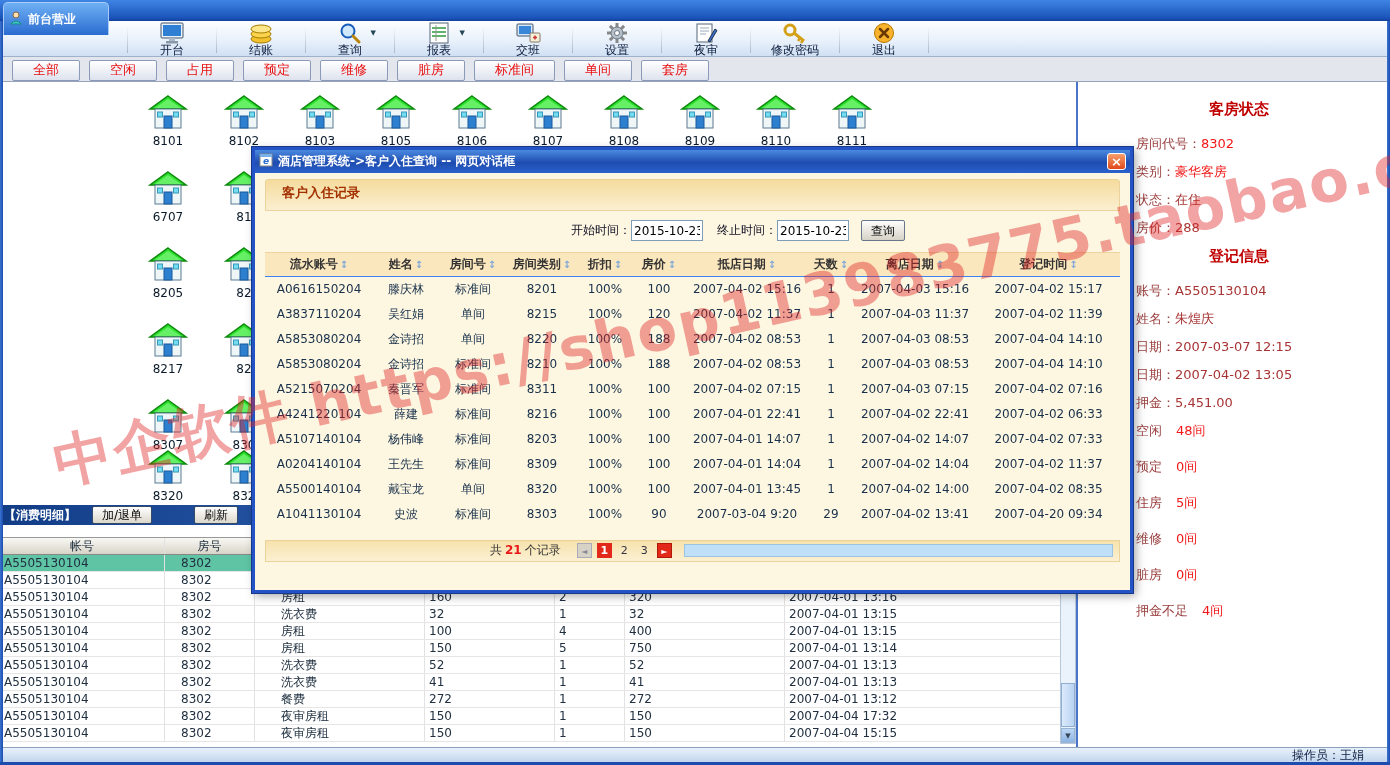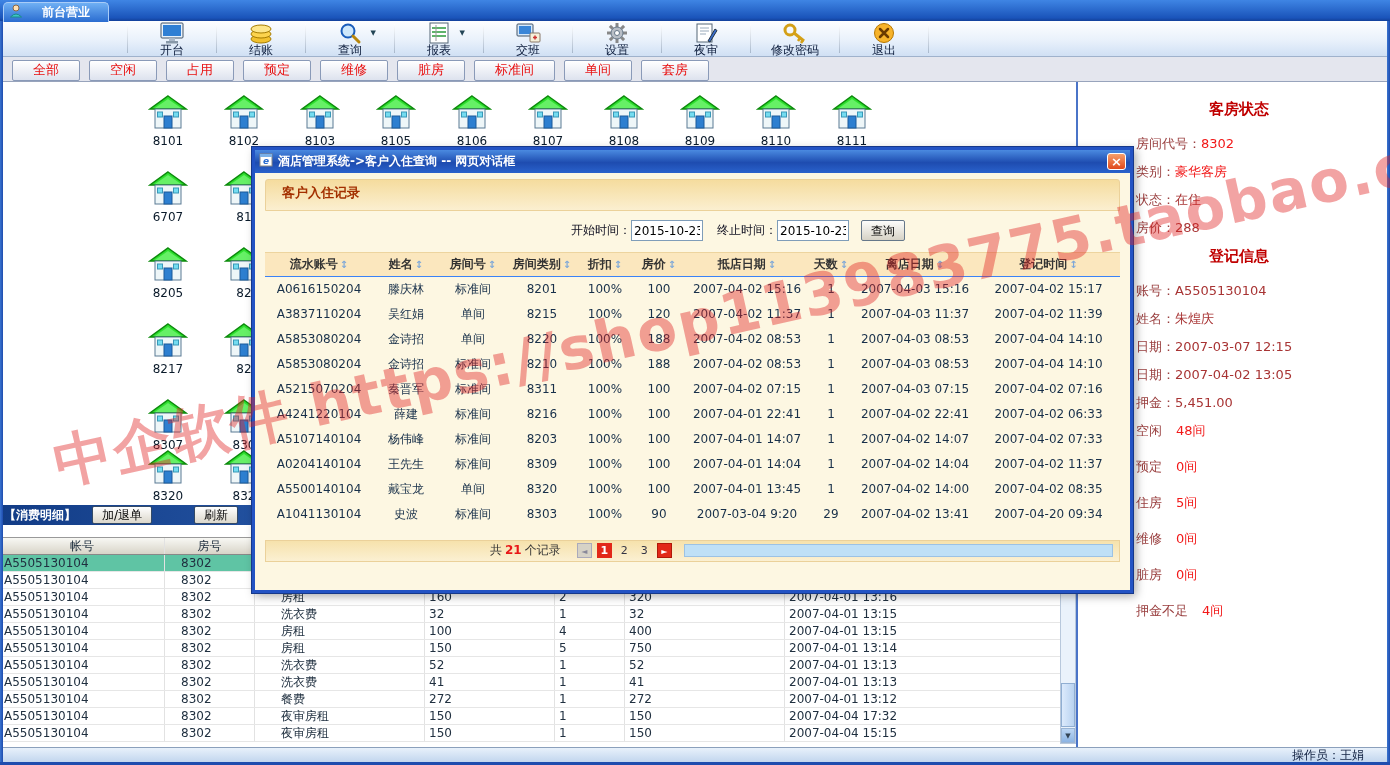--- a/index.html
+++ b/index.html
@@ -4,24 +4,24 @@
 <style>
   * { box-sizing: border-box; }
   html,body { margin:0; padding:0; }
   body {
     width:1390px; height:765px; position:relative; overflow:hidden;
     background:#fff; font-family:"DejaVu Sans","Liberation Sans",sans-serif;
   }
   
   .titlebar { position:absolute; top:0; left:0; right:0; height:21px;
     background:linear-gradient(180deg,#3f85e4 0%,#1a54ba 85%,#12409a 100%); z-index:20; }
-  .title-tab { position:absolute; left:3px; top:2px; height:20px; min-width:106px;
+  .title-tab { position:absolute; left:3px; top:2px; height:33px; min-width:106px;
     background:linear-gradient(180deg,#6fb0f4,#2a6cd0); border:1px solid #a8ccf8; border-bottom:none;
     border-radius:5px 5px 0 0; color:#fff; font-size:12px; font-weight:bold;
-    display:flex; align-items:center; gap:19px; padding:0 10px 0 5px; }
+    display:flex; align-items:center; gap:5px; padding:0 10px 0 5px; }
   .edge { position:absolute; z-index:55; background:linear-gradient(90deg,#3a74d0,#1e4cae); }
   .edge.l { left:0; top:21px; bottom:0; width:3px; }
   .edge.r { right:0; top:21px; bottom:0; width:3px; }
   .edge.b { left:0; right:0; bottom:0; height:3px; background:#1e4cae; }
   
   .toolbar { position:absolute; top:21px; left:0; right:0; height:36px;
     background:linear-gradient(180deg,#fdfeff 0%,#e9f1fb 55%,#d0e0f4 100%);
     border-bottom:1px solid #9fb2cc; display:flex; align-items:stretch; padding-left:126px; z-index:10; }
   .tbtn { width:86px; display:flex; flex-direction:column; align-items:center; justify-content:center;
     gap:0px; cursor:pointer; position:relative; }

